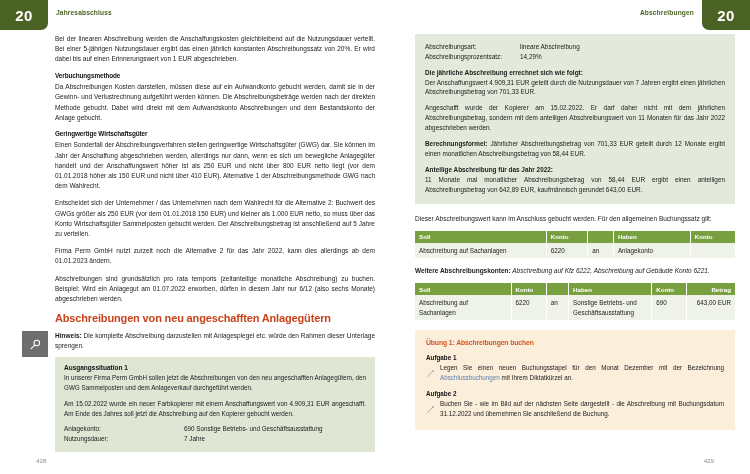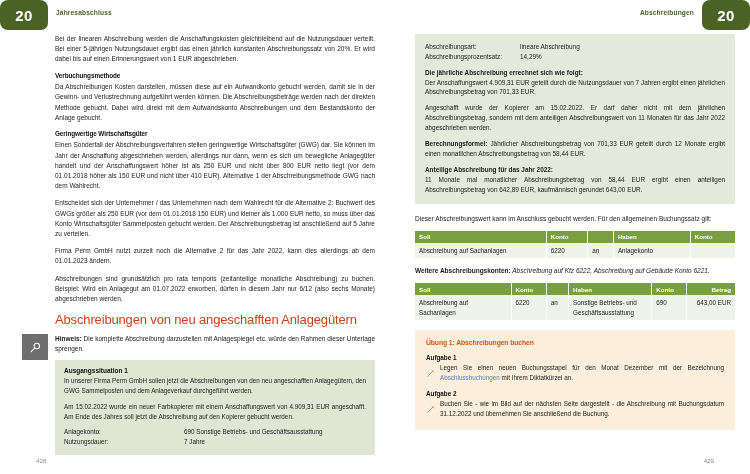--- a/index.html
+++ b/index.html
@@ -16,21 +16,20 @@
   }
   
   .chap-tab {
     position: absolute; top: 0;
     width: 48px; height: 30px;
     background: #4a6324;
     color: #ffffff;
     font-size: 15px; font-weight: bold;
     display: flex; align-items: center; justify-content: center;
     letter-spacing: 0.3px;
-    border-radius: 8px;
   }
   .chap-tab.left  { left: 0; border-bottom-right-radius: 7px; }
   .chap-tab.right { right: 0; border-bottom-left-radius: 7px; }
   .run-head {
     position: absolute; top: 9px;
     font-size: 6.6px; font-weight: bold;
     color: #4a6324; letter-spacing: 0.15px;
   }
   .run-head.left  { left: 56px; }
   .run-head.right { right: 56px; }
@@ -54,22 +53,22 @@
   }
   p.body.tight { margin-bottom: 5px; }
   h4.sub {
     font-size: 6.4px;
     font-weight: bold;
     color: #111111;
     margin-bottom: 3.5px;
     letter-spacing: -0.1px;
   }
   h3.redhead {
-    font-size: 13px;
-    font-weight: normal;
+    font-size: 11px;
+    font-weight: bold;
     color: #c8431c;
     margin-top: 8px;
     margin-bottom: 7px;
     letter-spacing: -0.15px;
   }
   .ital { font-style: italic; }
   .bluelink { color: #5b7fb0; }
   b.inl { font-weight: bold; }
 
   

